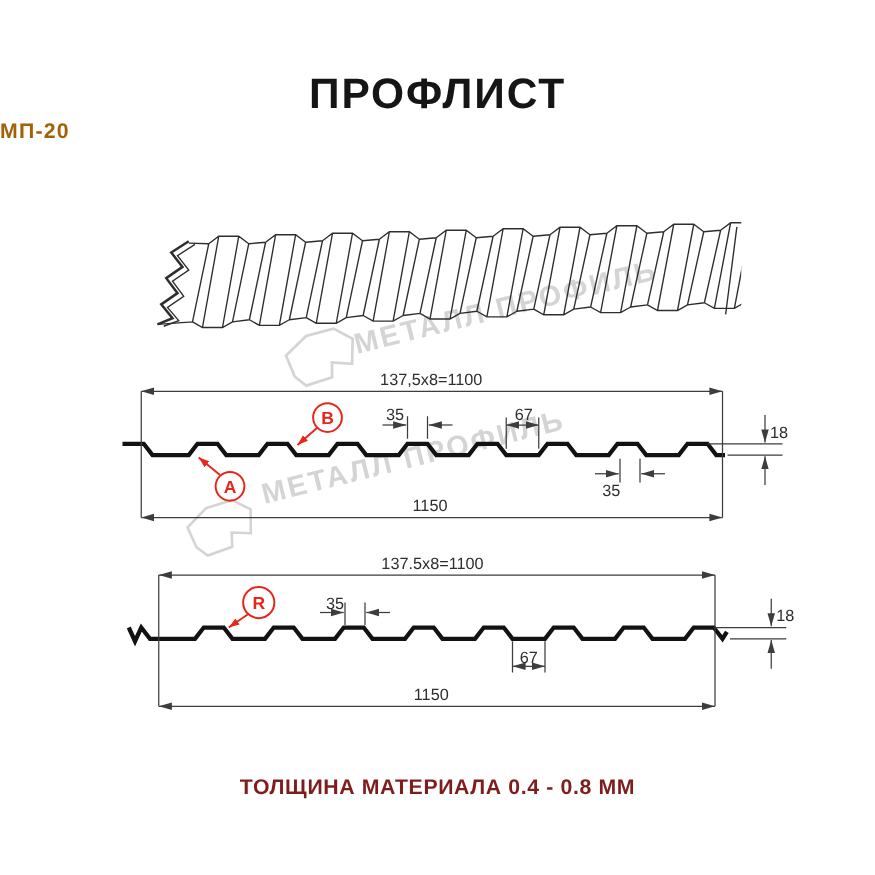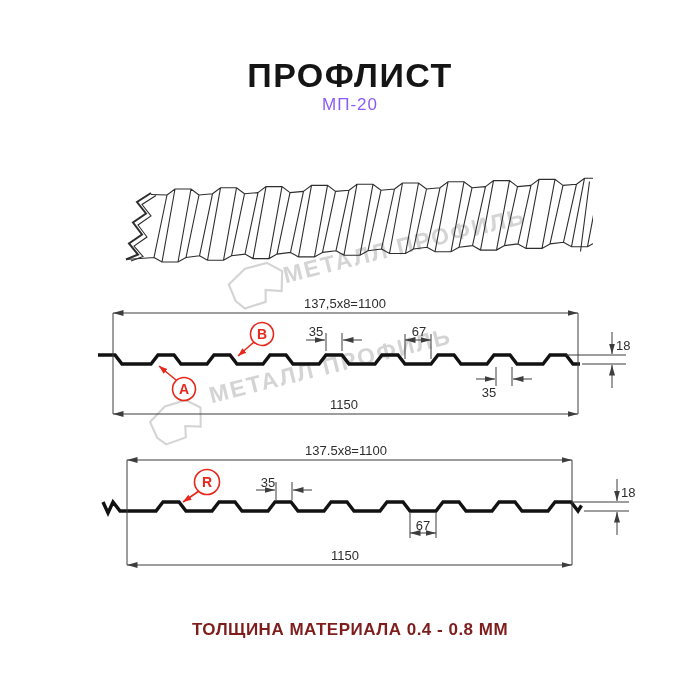--- a/index.html
+++ b/index.html
@@ -1,21 +1,21 @@
 <!DOCTYPE html>
 <html><head>
 <meta charset="utf-8">
 <style>
   html,body{margin:0;padding:0;background:#fff;}
   .stage{position:relative;width:644px;height:700px;background:#ffffff;overflow:hidden;
          font-family:"Liberation Sans","DejaVu Sans",sans-serif;border-radius:30px;}
   .title{position:absolute;left:0;top:56px;width:700px;text-align:center;z-index:3;
          font-size:34px;font-weight:800;letter-spacing:1.5px;color:#151515;}
-  .subtitle{position:absolute;left:0;top:95px;width:700px;text-align:center;z-index:3;
-         font-size:17px;font-weight:400;letter-spacing:1px;color:#8b5cf6;}
+  .subtitle{position:absolute;left:0;top:95px;width:700px;z-index:3;
+         font-size:17px;font-weight:700;letter-spacing:1px;color:#a16207;}
   .footer{position:absolute;left:0;top:620px;width:700px;text-align:center;z-index:3;
          font-size:17px;font-weight:700;letter-spacing:.5px;color:#7f1d1d;}
   .wm{position:absolute;z-index:1;color:#d4d4d4;font-weight:700;font-size:23px;
       letter-spacing:2px;white-space:nowrap;transform:rotate(-14deg);transform-origin:0 100%;}
   .wm-logo{position:absolute;z-index:1;}
   #draw{position:absolute;left:0;top:0;z-index:2;}
   .dl{stroke:#3d3d3d;stroke-width:1;fill:none;}
   .dt{font:13px "Liberation Sans","DejaVu Sans",sans-serif;fill:#2e2e2e;}
   .prof{stroke:#121212;stroke-width:3.4;fill:none;}
   .iso{stroke:#2e2e2e;stroke-width:1.1;fill:none;}

